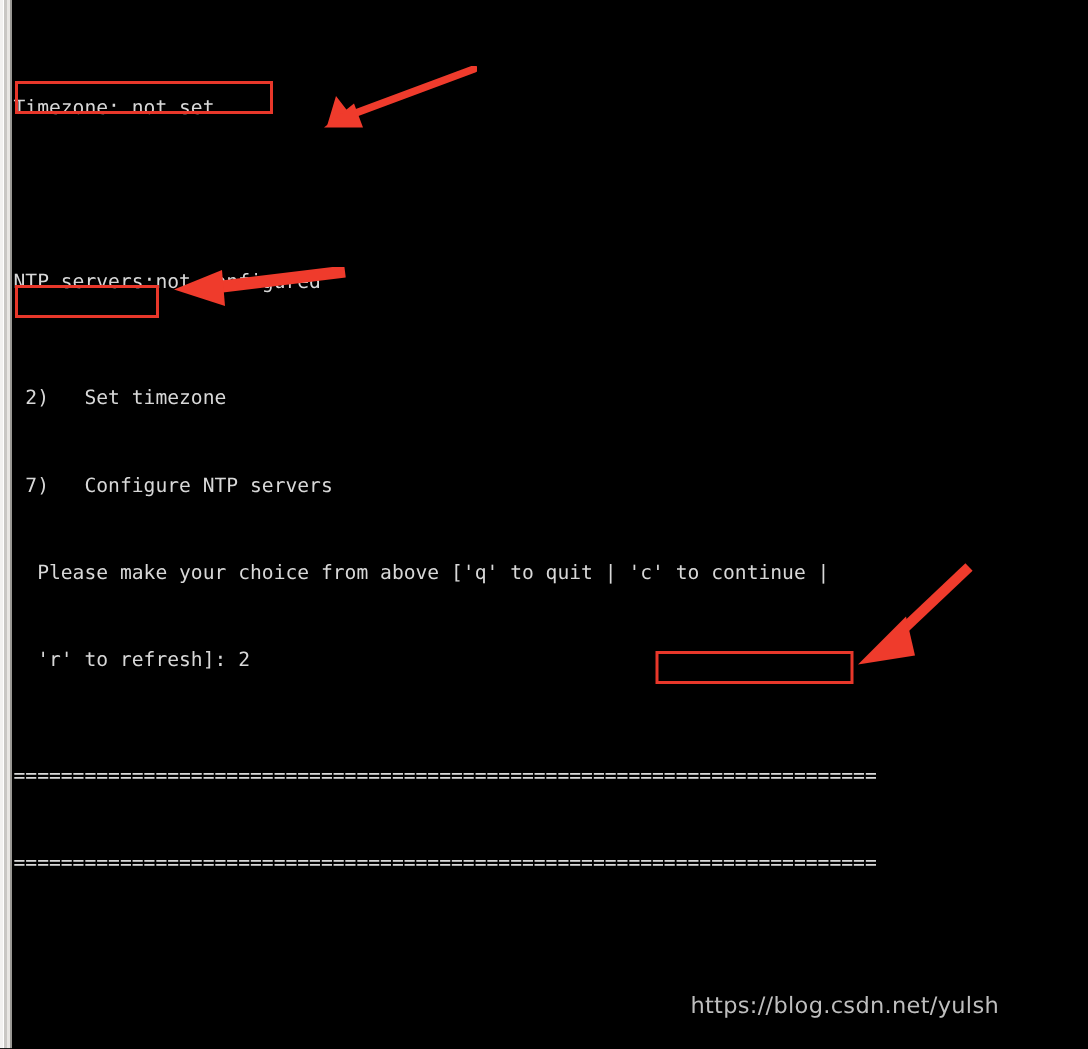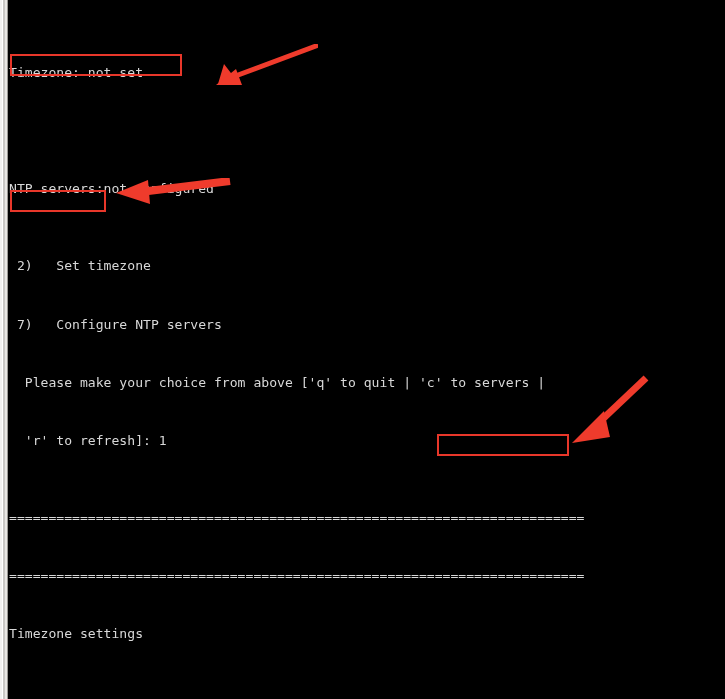--- a/index.html
+++ b/index.html
@@ -92,26 +92,25 @@
   <div class="left-gutter"></div>
 
   <div class="screen">
 
     <div class="line">Timezone: not set</div>
     <div class="line blank"></div>
     <div class="line">NTP servers:not configured</div>
 
     <div class="line"> 2)   Set timezone</div>
     <div class="line"> 7)   Configure NTP servers</div>
-    <div class="line">  Please make your choice from above ['q' to quit | 'c' to servers |</div>
-    <div class="line">  'r' to refresh]: 1</div>
+    <div class="line">  Please make your choice from above ['q' to quit | 'c' to continue |</div>
+    <div class="line">  'r' to refresh]: 2</div>
 
     <div class="line">=========================================================================</div>
     <div class="line">=========================================================================</div>
-    <div class="line">Timezone settings</div>
     <div class="line blank"></div>
     
 
     
     
     
     
     
 
     
@@ -178,14 +177,15 @@
 
   <div class="anno anno-box" style="left:437px; top:434px; width:132px; height:22px;"></div>
 
   <div class="anno anno-arrow" style="left:560px; top:375px; width:90px; height:75px;">
     <svg width="90" height="75" viewBox="0 0 90 75">
       <path d="M86 3 L30 56" stroke="#ef3b2c" stroke-width="7" stroke-linecap="butt"></path>
       <path d="M44 36 L12 68 L50 62 Z" fill="#ef3b2c"></path>
     </svg>
   </div>
 
+  <div class="watermark">https://blog.csdn.net/yulsh</div>
 
 </div>
 
 </body></html>

